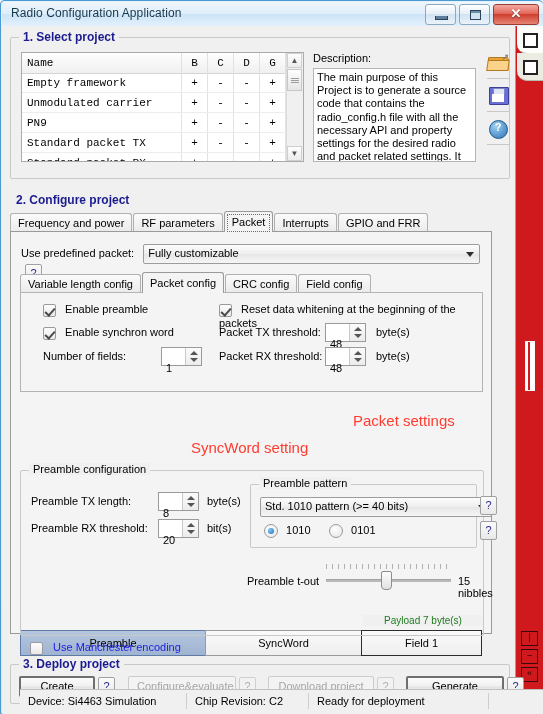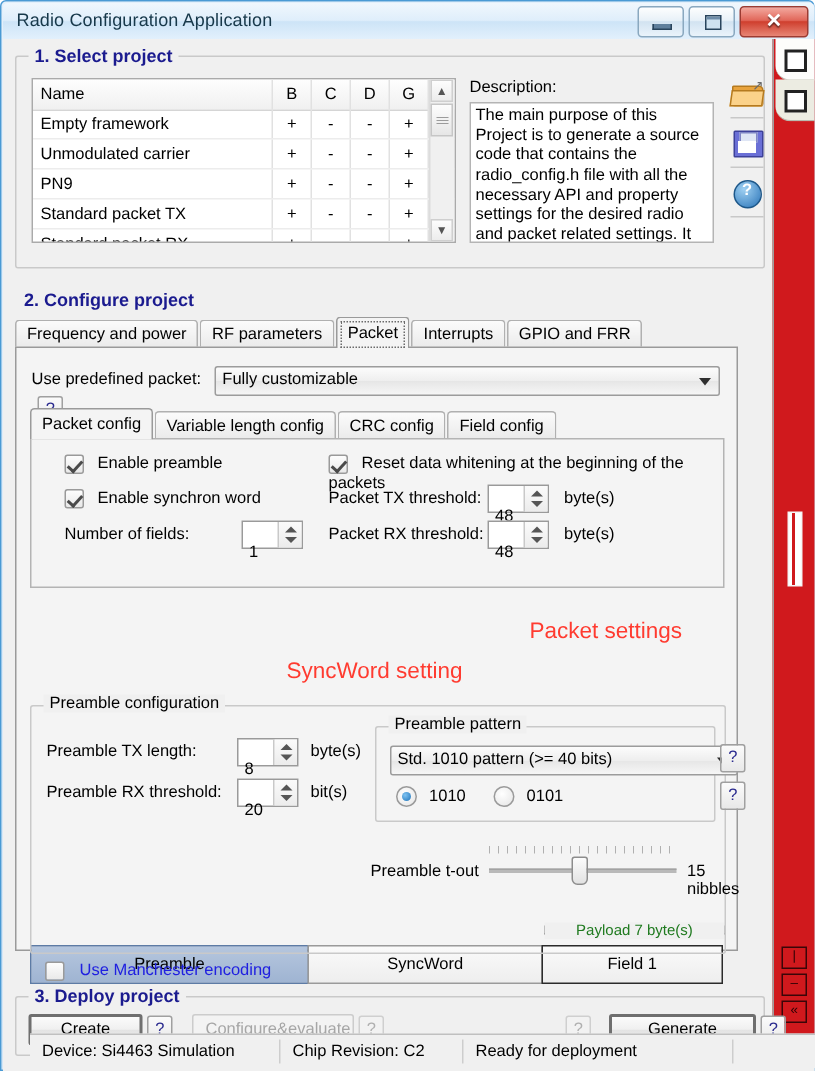--- a/index.html
+++ b/index.html
@@ -118,21 +118,21 @@
     position:absolute; left: 10px; top: 14px; width: 283px; height: 110px;
     border: 1px solid #aaa; background: #fff; box-sizing: border-box;
     overflow: hidden;
   }
   .lb-head {
     display:flex; height: 20px; background: linear-gradient(to bottom,#fefefe,#f0f0f0);
     border-bottom: 1px solid #d5d5d5;
   }
   .lb-head div, .lb-row div {
     box-sizing: border-box; font-size: 11px;
-    display:flex; align-items:center;
+    display:flex; align-items:center;font-family:Liberation Mono, monospace;
   }
   .lb-head .c-name, .lb-row .c-name { width: 160px; padding-left: 5px; border-right:1px solid #e1e1e1;}
   .lb-head .c-f, .lb-row .c-f { width: 26px; justify-content:center; border-right:1px solid #e1e1e1;}
   .lb-row { display:flex; height: 19px; border-bottom: 1px solid #ececec; }
   .lb-rows { position:absolute; top:20px; left:0; right:0; }
   .lb-scroll {
     position:absolute; right:0; top:0; width: 16px; height: 108px;
     background:#f0f0f0; border-left:1px solid #dcdcdc;
   }
   .lb-scroll .arr {
@@ -450,25 +450,25 @@
         <div class="row-predef">
           <span class="lbl">Use predefined packet:</span>
           <span class="combo" style="width:337px; margin-left:6px;">
             <span>Fully customizable</span>
             <span class="caret"></span>
           </span>
           <span class="qbtn" style="margin-left:4px;">?</span>
         </div>
 
         <div class="inner-tabstrip">
+          <div class="tab">
+              <span>Variable length config</span>
+            </div>
           <div class="tab active">
               <span>Packet config</span>
-            </div>
-          <div class="tab">
-              <span>Variable length config</span>
             </div>
           <div class="tab">
               <span>CRC config</span>
             </div>
           <div class="tab">
               <span>Field config</span>
             </div>
         </div>
 
         <div class="innerpanel">
@@ -595,20 +595,21 @@
         <span class="lbl" style="margin-left:7px;color:#2020e0;">Use Manchester encoding</span>
       </div>
     </div>
 
     <div class="group" id="sec3">
       <div class="legend">3. Deploy project</div>
       <span class="btn bold" style="position:absolute;left:8px;top:11px;width:76px;">Create batch</span>
       <span class="qbtn" style="position:absolute;left:87px;top:12px;">?</span>
       <span class="btn disabled" style="position:absolute;left:117px;top:11px;width:108px;">Configure&amp;evaluate</span>
       <span class="qbtn disabled" style="position:absolute;left:228px;top:12px;">?</span>
+      <span class="btn disabled" style="position:absolute;left:257px;top:11px;width:106px;">Download project</span>
       <span class="qbtn disabled" style="position:absolute;left:366px;top:12px;">?</span>
       <span class="btn bold" style="position:absolute;left:395px;top:11px;width:98px;">Generate source</span>
       <span class="qbtn" style="position:absolute;left:496px;top:12px;">?</span>
     </div>
 
   </div>
 
   <div class="statusbar">
     <div class="cellx" style="width:150px;">Device: Si4463  Simulation</div>
     <div class="cellx" style="width:105px;">Chip Revision: C2</div>

